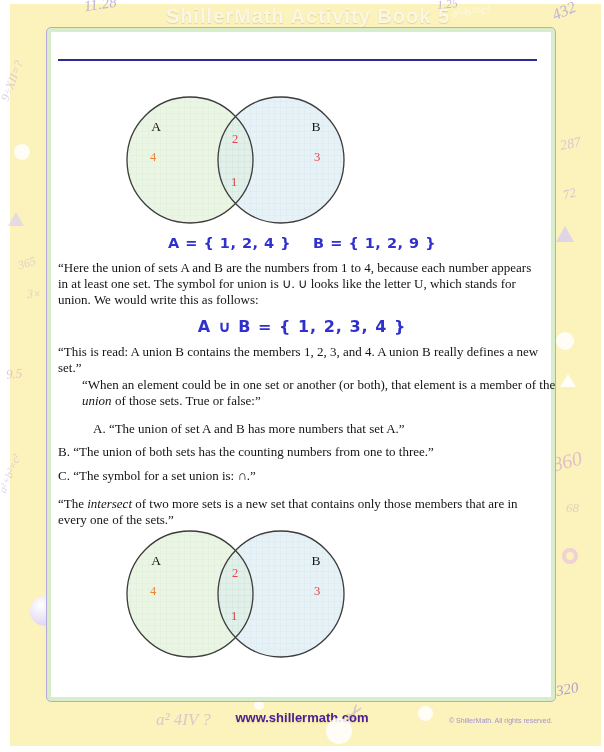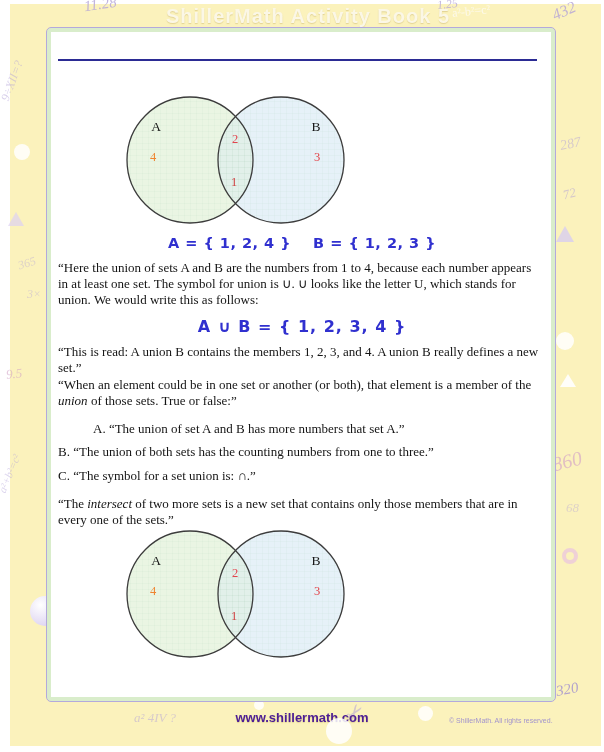--- a/index.html
+++ b/index.html
@@ -19,21 +19,21 @@
   .d-72   { left:563px; top:186px; font-size:13px; transform:rotate(-15deg); opacity:.55; }
   .d-860  { left:552px; top:450px; font-size:20px; color:#d9aec6; transform:rotate(-14deg); opacity:.75; }
   .d-68   { left:566px; top:500px; font-size:13px; opacity:.4; }
   .d-320  { left:556px; top:681px; font-size:15px; color:#a494cf; transform:rotate(-10deg); opacity:.85; }
   .d-9xii { left:-2px; top:98px; font-size:12px; transform:rotate(-70deg); transform-origin:left top; opacity:.5; }
   .d-365  { left:18px; top:256px; font-size:12px; transform:rotate(-18deg); opacity:.4; }
   .d-3x   { left:27px; top:287px; font-size:12px; opacity:.4; }
   .d-95   { left:6px; top:366px; font-size:13px; color:#d0a0c4; transform:rotate(-5deg); opacity:.55; }
   .d-abc  { left:-4px; top:490px; font-size:11px; transform:rotate(-68deg); transform-origin:left top; opacity:.45; }
   .d-b5   { left:50px; top:666px; font-size:24px; color:#c9bce6; transform:rotate(-18deg); opacity:.6; }
-  .d-a24  { left:134px; top:710px; font-size:13px; opacity:.5; }
+  .d-a24  { left:156px; top:710px; font-size:17px; opacity:.5; }
   .d-scissors { left:346px; top:700px; font-size:22px; font-style:normal; transform:rotate(-55deg); opacity:.55; }
   .footer-url { position:absolute; left:0; top:710px; width:604px; text-align:center; font-family:"Liberation Sans", sans-serif;
       font-weight:bold; font-size:13px; color:#4c1d95; text-shadow:0 1px 1px rgba(205,185,115,.5); }
   .footer-copy { position:absolute; left:449px; top:717px; font-family:"Liberation Sans", sans-serif; font-size:7px; color:#a294cd; }
 
   .blob { position:absolute; border-radius:50%; background:rgba(255,255,255,.85); pointer-events:none; }
   .blob1 { left:14px; top:144px; width:16px; height:16px; }
   .blob2 { left:530px; top:150px; width:26px; height:24px; }
   .blob3 { left:326px; top:718px; width:26px; height:26px; }
   .blob4 { left:418px; top:706px; width:15px; height:15px; }
@@ -52,21 +52,21 @@
       border:4px solid #d9edcb; outline:1px solid #b3a9dc; border-radius:4px; }
 
   .lesson-title { position:absolute; left:65px; top:37px; font-family:"Liberation Sans", sans-serif; font-weight:bold;
       font-size:14.5px; letter-spacing:.3px; color:#e8202e; }
   .title-rule { position:absolute; left:58px; top:59px; width:479px; height:2px; background:#2b2b94; }
 
   .para { position:absolute; left:58px; width:484px; font-size:13px; line-height:16px; color:#141414; }
   .p1 { top:80px; }
   .p2 { top:260px; }
   .p3 { top:344px; }
-  .p4 { top:377px; }
+  .p4 { top:377px;margin-left:24px; }
   .ia { top:421px;margin-left:35px; }
   .ib { top:444px; }
   .ic { top:468px; }
   .p5 { top:496px; }
 
   .math-line { position:absolute; left:63px; width:478px; text-align:center; font-family:"DejaVu Sans", sans-serif;
       font-weight:bold; color:#3030cf; }
   .set-line { top:235px; font-size:14.5px; letter-spacing:.5px; }
   .set-line .gap { display:inline-block; width:22px; }
   .union-line { top:317px; font-size:16px; letter-spacing:1px; }
@@ -137,21 +137,21 @@
     <circle cx="90" cy="65" r="63" fill="none" stroke="#3c3c3c" stroke-width="1.3"></circle>
     <circle cx="181" cy="65" r="63" fill="none" stroke="#3c3c3c" stroke-width="1.3"></circle>
     <text class="vlabel" x="56" y="36" text-anchor="middle">A</text>
     <text class="vlabel" x="216" y="36" text-anchor="middle">B</text>
     <text class="vnum" x="53" y="66" text-anchor="middle" fill="#ef8430">4</text>
     <text class="vnum" x="135" y="48" text-anchor="middle" fill="#e2454e">2</text>
     <text class="vnum" x="134" y="91" text-anchor="middle" fill="#cf4242">1</text>
     <text class="vnum" x="217" y="66" text-anchor="middle" fill="#e23e44">3</text>
   </svg>
 
-  <div class="math-line set-line"><span>A = { 1, 2, 4 }</span><span class="gap"></span><span>B = { 1, 2, 3 }</span></div>
+  <div class="math-line set-line"><span>A = { 1, 2, 4 }</span><span class="gap"></span><span>B = { 1, 2, 9 }</span></div>
 
   <p class="para p2">“Here the union of sets A and B are the numbers from 1 to 4, because each number appears in at least one set. The symbol for union is ∪.  ∪ looks like the letter U, which stands for union. We would write this as follows:</p>
 
   <div class="math-line union-line">A ∪ B = { 1, 2, 3, 4 }</div>
 
   <p class="para p3">“This is read: A union B contains the members 1, 2, 3, and 4. A union B really defines a new set.”</p>
 
   <p class="para p4"><span>“When an element could be in one set or another (or both), that element is a member of the </span><i>union</i><span> of those sets. True or false:”</span></p>
 
   <p class="para ia">A. “The union of set A and B has more numbers that set A.”</p>

